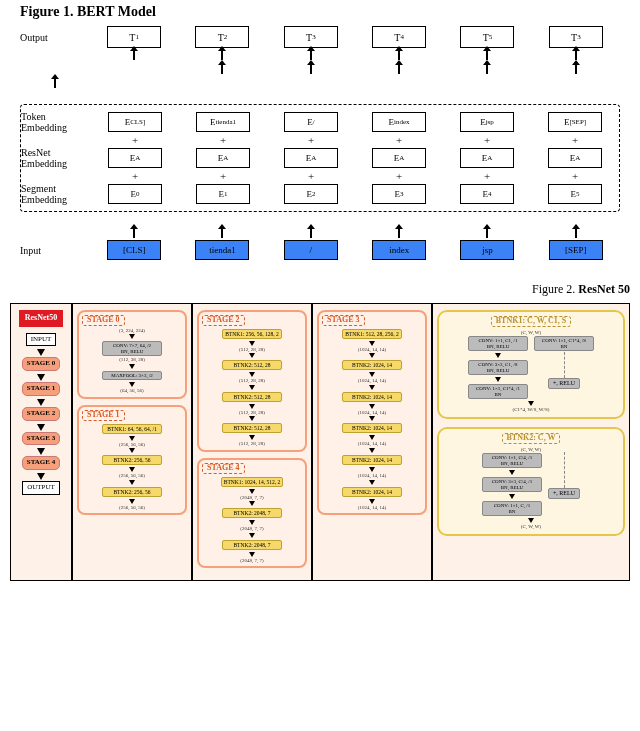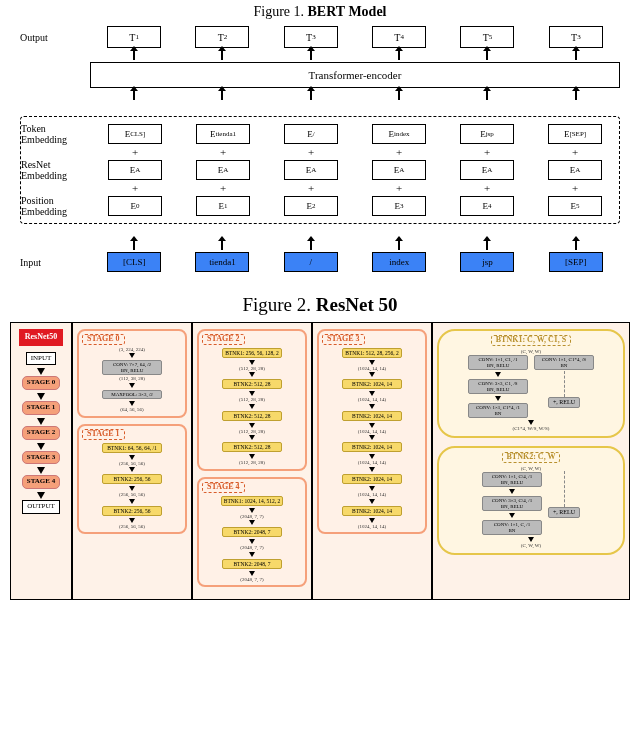--- a/index.html
+++ b/index.html
@@ -1,55 +1,55 @@
 <!DOCTYPE html>
 <html><head>
 <meta charset="utf-8">
 <style>
   * { box-sizing: border-box; margin: 0; padding: 0; }
   body { font-family: "Times New Roman", serif; background: #fff; width: 640px; }
   
   
   .fig1 { width: 640px; padding: 4px 20px 12px 20px; }
-  .fig1-caption { text-align: center; font-size: 14px; margin-bottom: 6px; }
+  .fig1-caption { font-size: 14px; margin-bottom: 6px; font-weight: bold; }
   .fig1-grid { display: grid; grid-template-columns: 70px repeat(6, 1fr); gap: 0; align-items: center; font-size: 9px; }
   .fig1-rowlabel { font-size: 10px; text-align: left; padding-right: 4px; line-height: 1.1; }
   .fig1-cell { display: flex; flex-direction: column; align-items: center; justify-content: center; }
   .fig1-box { border: 1px solid #000; background: #fff; width: 54px; height: 22px; display: flex; align-items: center; justify-content: center; font-size: 10px; }
   .fig1-ebox { border: 1px solid #000; background: #fff; width: 54px; height: 20px; display: flex; align-items: center; justify-content: center; font-size: 9px; }
   .fig1-inputbox { border: 1px solid #000; background: #3b82f6; width: 54px; height: 20px; display: flex; align-items: center; justify-content: center; font-size: 9px; }
   .fig1-arrow { width: 2px; height: 10px; background: #000; position: relative; margin: 2px 0; }
   .fig1-arrow::after { content: ""; position: absolute; top: -4px; left: -3px; border-left: 4px solid transparent; border-right: 4px solid transparent; border-bottom: 5px solid #000; }
   .fig1-plus { font-size: 11px; height: 14px; display: flex; align-items: center; justify-content: center; }
   .fig1-encoder { grid-column: 2 / span 6; border: 1px solid #000; text-align: center; padding: 6px 0; font-size: 11px; }
   .fig1-dashwrap { grid-column: 1 / span 7; border: 1px dashed #000; border-radius: 4px; padding: 6px 0 6px 0; margin: 14px 0; display: grid; grid-template-columns: 70px repeat(6, 1fr); align-items: center; }
   .sub { font-size: 7px; vertical-align: sub; }
   
   
   .fig2 { width: 640px; padding: 10px 10px 4px 10px; }
-  .fig2-caption { text-align: center; font-size: 19px; margin-bottom: 6px; }
+  .fig2-caption { text-align: right; font-size: 12px; margin-bottom: 6px; }
   .fig2-body { background: #fef2e8; border: 1px solid #000; display: flex; font-size: 6px; line-height: 1.1; }
   .col { border-right: 2px solid #000; padding: 6px 4px; display: flex; flex-direction: column; align-items: center; }
   .col:last-child { border-right: none; }
   .col-pipeline { width: 62px; }
   .col-stages { width: 120px; }
   .col-btnk { flex: 1; }
   .resnet-badge { background: #e01a22; color: #fff; font-weight: bold; padding: 4px 6px; font-size: 8px; margin-bottom: 6px; }
   .pipe-box { border: 1px solid #000; background: #fff; font-size: 7px; padding: 2px 4px; margin-bottom: 2px; text-align:center; }
   .stage-pill { background: #f5a07a; border: 1px solid #c77; border-radius: 5px; font-size: 7px; padding: 2px 4px; margin-bottom: 2px; font-weight: bold; text-align:center;}
   .darrow { width: 0; height: 0; border-left: 4px solid transparent; border-right: 4px solid transparent; border-top: 7px solid #000; margin: 1px 0; }
   .darrow-sm { width: 0; height: 0; border-left: 3px solid transparent; border-right: 3px solid transparent; border-top: 5px solid #000; margin: 1px 0; }
   
   .stage-card { border: 2px solid #f5a07a; border-radius: 8px; background: rgba(255,240,230,0.6); width: 100%; padding: 3px 3px; margin-bottom: 6px; display: flex; flex-direction: column; align-items: center; }
   .stage-title { color: #d85c2a; font-weight: bold; font-size: 8px; margin-bottom: 2px; border: 1px dashed #d85c2a; border-radius: 3px; padding: 0 4px; align-self: flex-start; }
   .gray-box { background: #bbb; border: 1px solid #888; font-size: 5px; padding: 1px 2px; margin: 1px 0; text-align: center; border-radius: 2px; min-width: 60px; }
   .yellow-box { background: #f7d96a; border: 1px solid #bfa030; font-size: 5.5px; padding: 1px 2px; margin: 1px 0; text-align: center; border-radius: 2px; min-width: 60px; }
   .shape-txt { font-size: 5px; color: #333; margin: 0; }
   
-  .btnk-card { border: 2px solid #e6c64a; border-radius: 18px; background: rgba(255,250,220,0.5); width: 100%; padding: 4px 6px; margin-bottom: 8px; display: flex; flex-direction: column; align-items: center; }
+  .btnk-card { border: 2px solid #e6c64a; border-radius: 10px; background: rgba(255,250,220,0.5); width: 100%; padding: 4px 6px; margin-bottom: 8px; display: flex; flex-direction: column; align-items: center; }
   .btnk-title { color: #b8902e; font-weight: bold; font-size: 8px; margin-bottom: 3px; border: 1px dashed #b8902e; border-radius: 3px; padding: 0 4px; }
   .btnk-row { display: flex; align-items: flex-start; gap: 6px; }
   .btnk-colv { display: flex; flex-direction: column; align-items: center; }
   .plus-box { background: #bbb; border: 1px solid #888; font-size: 6px; padding: 1px 4px; border-radius: 2px; }
 </style>
 </head>
 <body>
 
 <div class="fig1">
   <div class="fig1-caption">
@@ -109,21 +109,20 @@
         <div class="fig1-arrow"></div>
       </div>
     <div class="fig1-cell">
         <div class="fig1-arrow"></div>
       </div>
     <div class="fig1-cell">
         <div class="fig1-arrow"></div>
       </div>
 
     <div></div>
-    <div class="fig1-encoder">Transformer-encoder</div>
 
     <div></div>
     <div class="fig1-cell">
         <div class="fig1-arrow"></div>
       </div>
     <div class="fig1-cell">
         <div class="fig1-arrow"></div>
       </div>
     <div class="fig1-cell">
         <div class="fig1-arrow"></div>
@@ -227,21 +226,21 @@
         </div>
 
       <div></div>
       <div class="fig1-cell fig1-plus">+</div>
       <div class="fig1-cell fig1-plus">+</div>
       <div class="fig1-cell fig1-plus">+</div>
       <div class="fig1-cell fig1-plus">+</div>
       <div class="fig1-cell fig1-plus">+</div>
       <div class="fig1-cell fig1-plus">+</div>
 
-      <div class="fig1-rowlabel" style="white-space:pre-line">Position
+      <div class="fig1-rowlabel" style="white-space:pre-line">Segment
 Embedding</div>
       <div class="fig1-cell">
           <div class="fig1-ebox">
             <span>E</span>
             <span class="sub">0</span>
           </div>
         </div>
       <div class="fig1-cell">
           <div class="fig1-ebox">
             <span>E</span>

